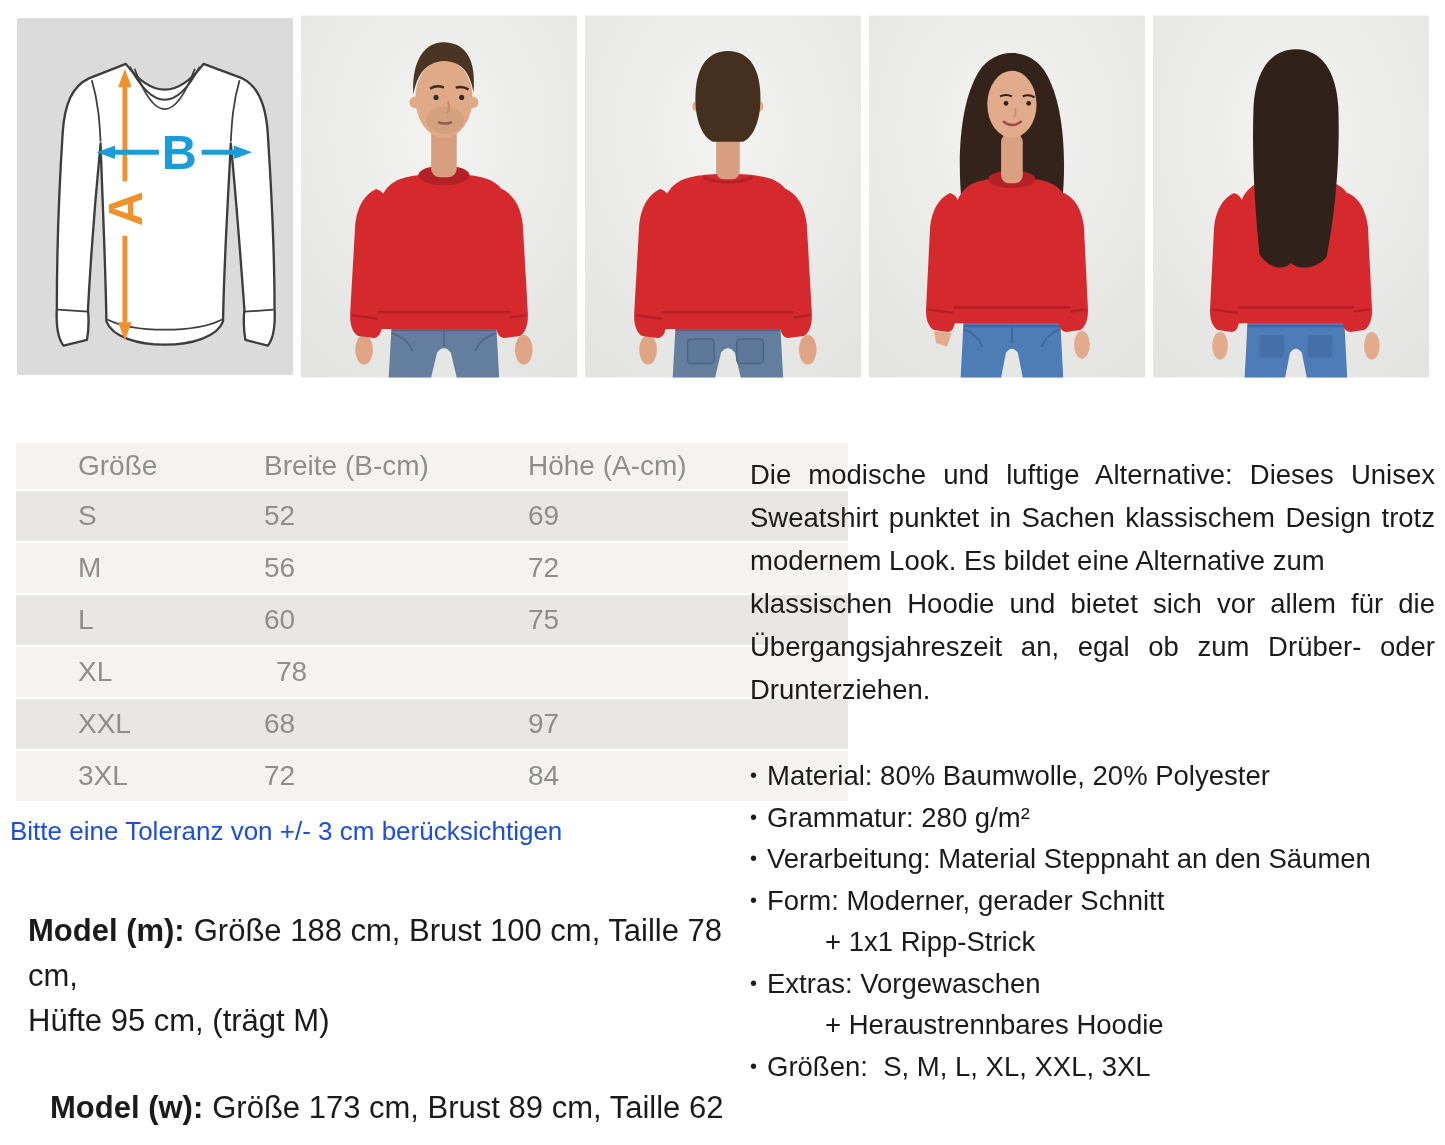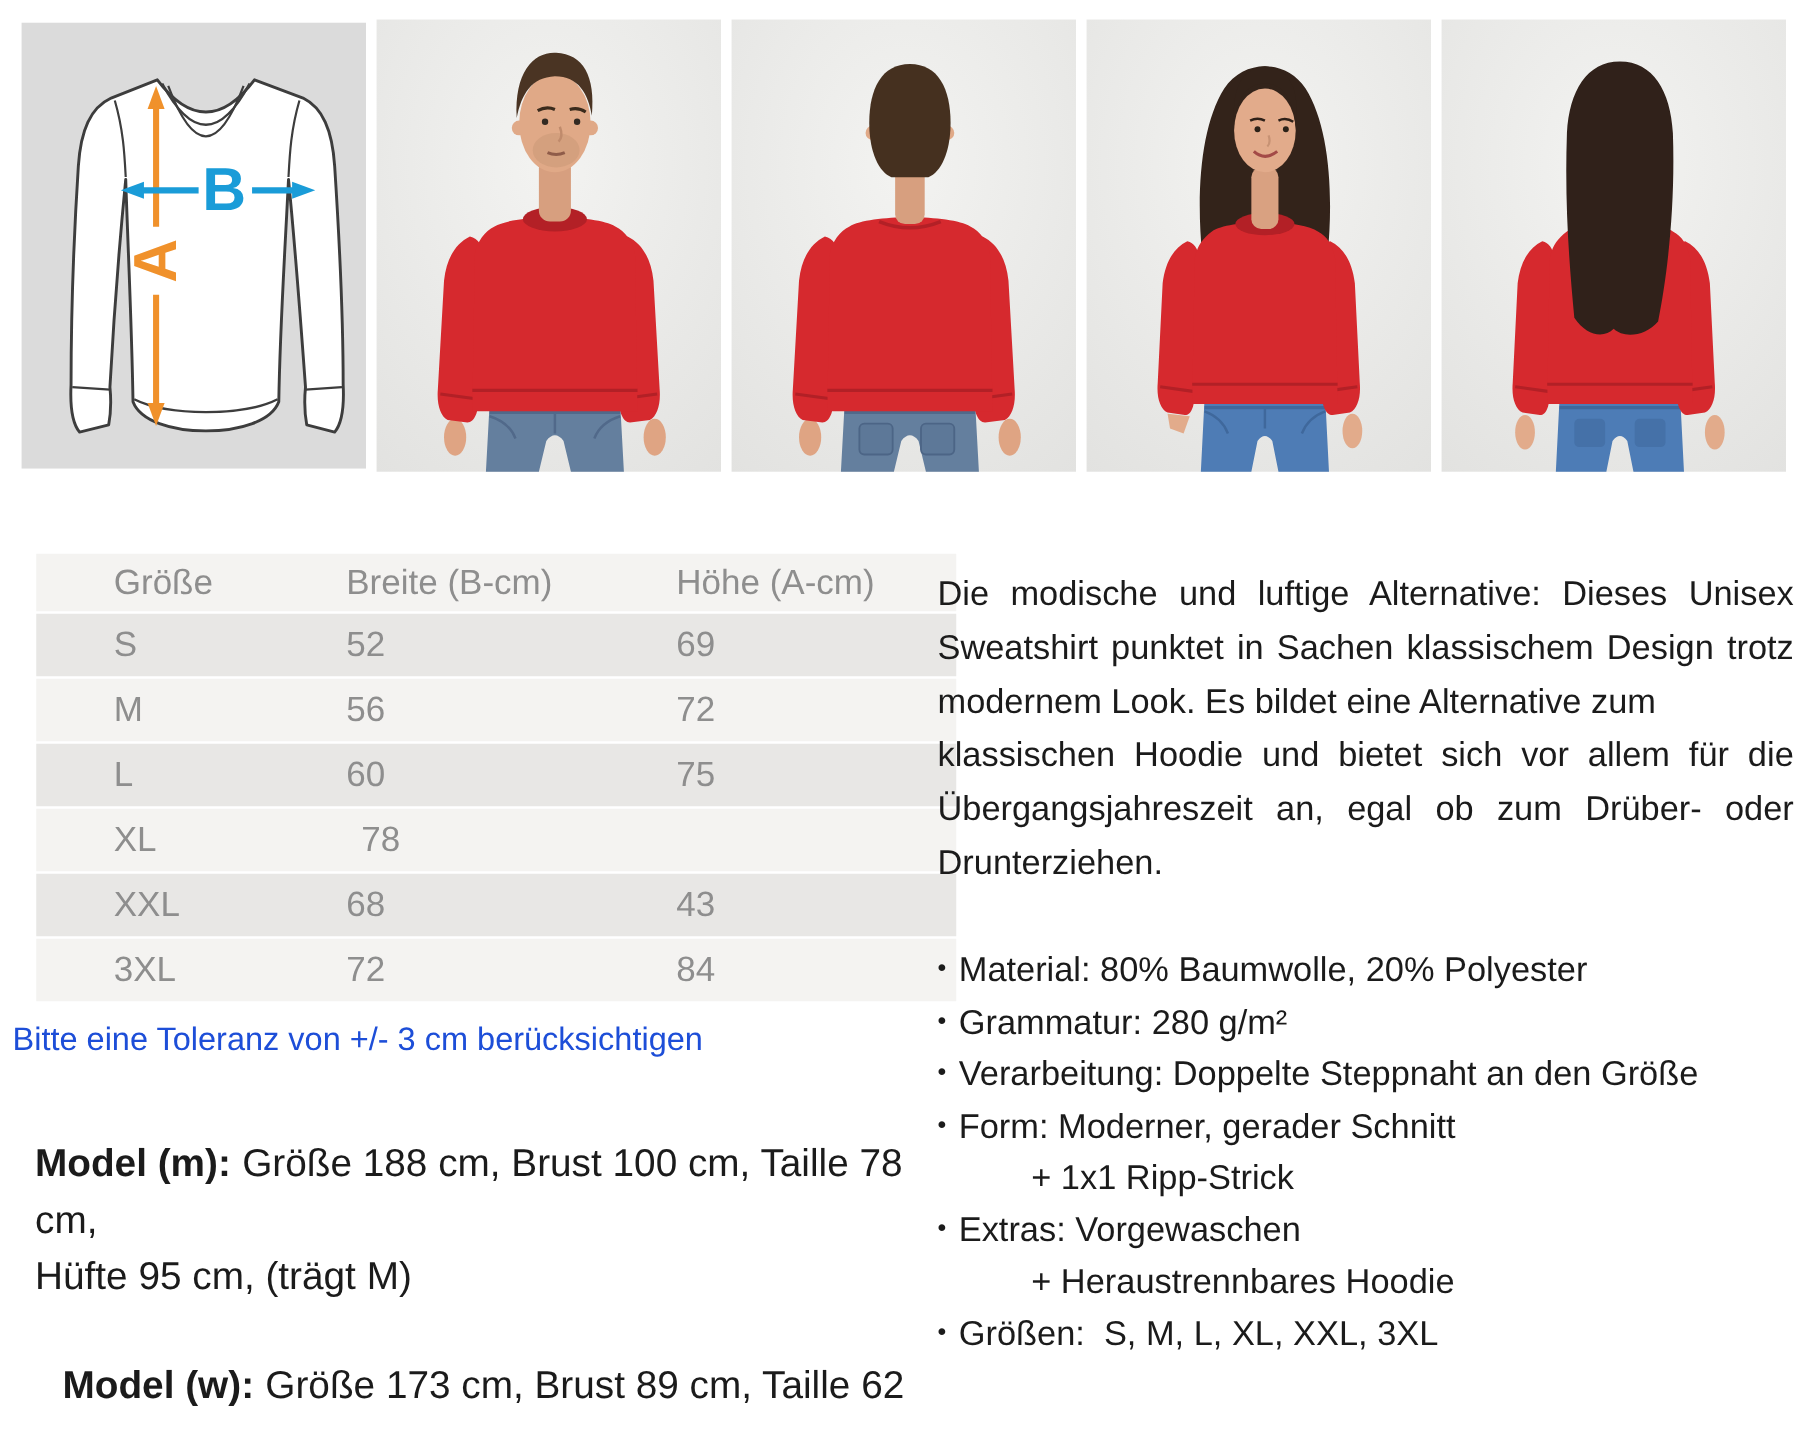--- a/index.html
+++ b/index.html
@@ -10,21 +10,21 @@
   .gallery { display:flex; gap:8px; padding:13px 16px 0 17px; }
   .tile { width:276px; height:367px; flex:0 0 auto; overflow:hidden; }
   .tile svg { display:block; width:100%; height:100%; }
 
   
   .content { display:flex; margin-top:63px; padding-left:10px; }
   .left-col  { width:727px; flex:0 0 auto; }
   .right-col { width:685px; margin-left:13px; flex:0 0 auto; }
 
   
-  .size-table { width:736px; margin-left:19px; }
+  .size-table { width:832px; margin-left:6px; }
   .t-row { display:grid; grid-template-columns:220px 252px 1fr; align-items:center;
     height:50px; margin-bottom:2px; font-size:28px; color:#8e8e8e; }
   .t-row.head { height:46px; background:var(--table-row-light,#f4f3f1); }
   .t-row.dark { background:var(--table-row-dark,#e8e7e5); }
   .t-row.lite { background:var(--table-row-light,#f4f3f1); }
   .t-cell.c1 { padding-left:62px; }
   .t-cell.c2 { padding-left:28px; }
   .t-cell.c3 { padding-left:40px; }
 
   .tolerance { margin-top:14px; font-size:26px; line-height:33px; color:#1d4ed8; }
@@ -247,21 +247,21 @@
           <div class="t-cell c2">60</div>
           <div class="t-cell c3">75</div>
         </div>
         <div class="t-row lite">
           <div class="t-cell c1">XL</div>
           <div class="t-cell c3">78</div>
         </div>
         <div class="t-row dark">
           <div class="t-cell c1">XXL</div>
           <div class="t-cell c2">68</div>
-          <div class="t-cell c3">43</div>
+          <div class="t-cell c3">97</div>
         </div>
         <div class="t-row lite">
           <div class="t-cell c1">3XL</div>
           <div class="t-cell c2">72</div>
           <div class="t-cell c3">84</div>
         </div>
       </div>
 
       <div class="tolerance">Bitte eine Toleranz von +/- 3 cm berücksichtigen</div>
 
@@ -290,21 +290,21 @@
         <div class="feat-item">
           <span class="feat-bullet">•</span>
           <span class="feat-text">Material: 80% Baumwolle, 20% Polyester</span>
         </div>
         <div class="feat-item">
           <span class="feat-bullet">•</span>
           <span class="feat-text">Grammatur: 280 g/m²</span>
         </div>
         <div class="feat-item">
           <span class="feat-bullet">•</span>
-          <span class="feat-text">Verarbeitung: Doppelte Steppnaht an den Größe</span>
+          <span class="feat-text">Verarbeitung: Material Steppnaht an den Säumen</span>
         </div>
         <div class="feat-item">
           <span class="feat-bullet">•</span>
           <span class="feat-text">Form: Moderner, gerader Schnitt</span>
         </div>
         <div class="feat-item cont">
 
           <span class="feat-text">+ 1x1 Ripp-Strick</span>
         </div>
         <div class="feat-item">

